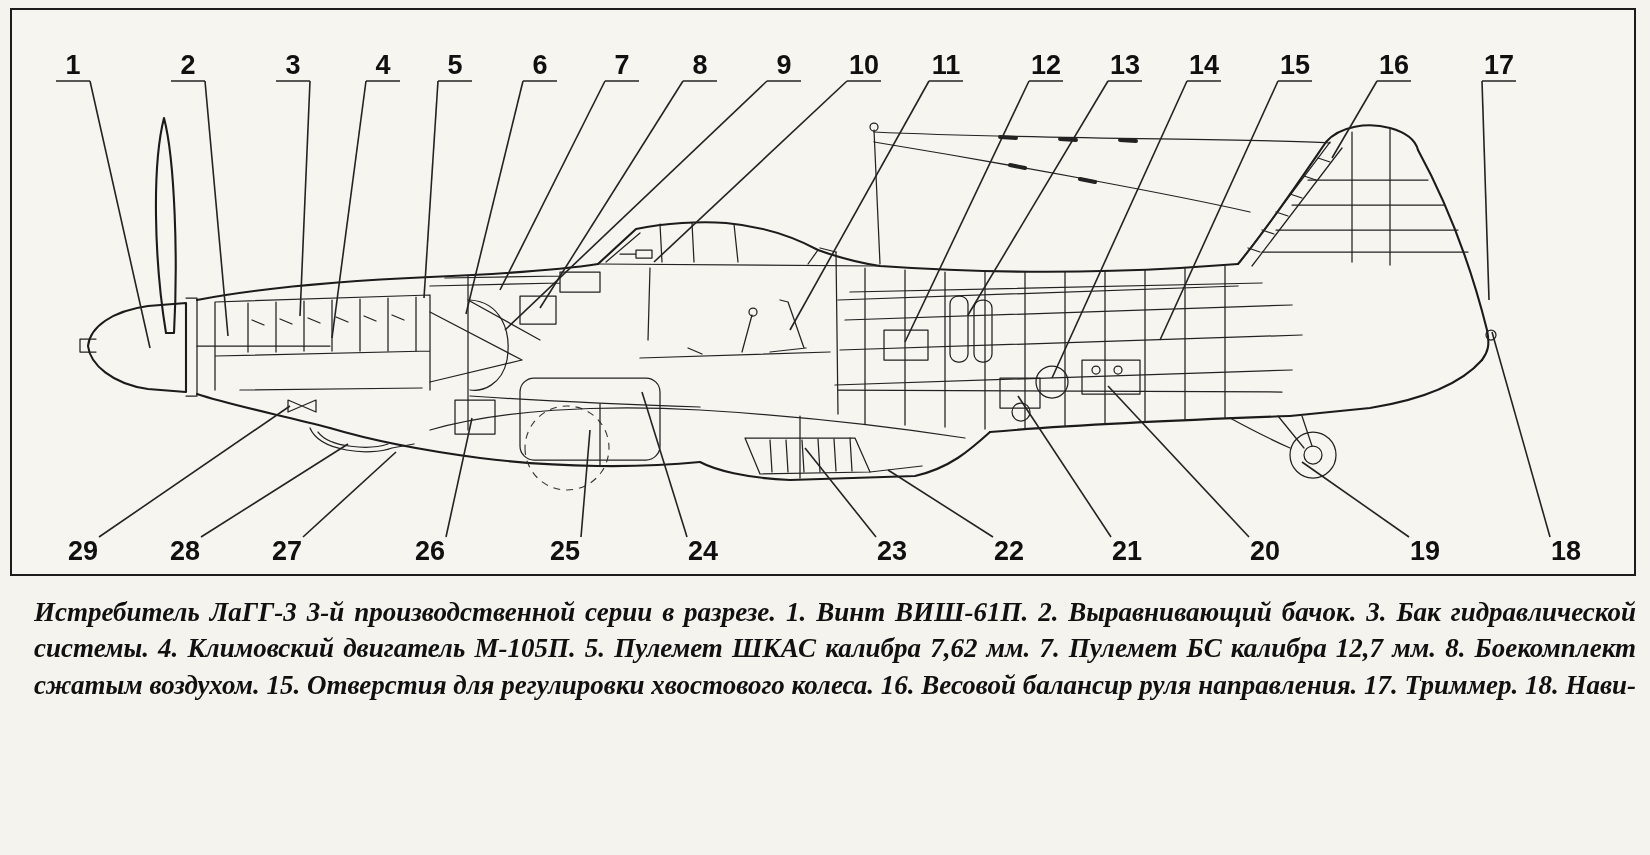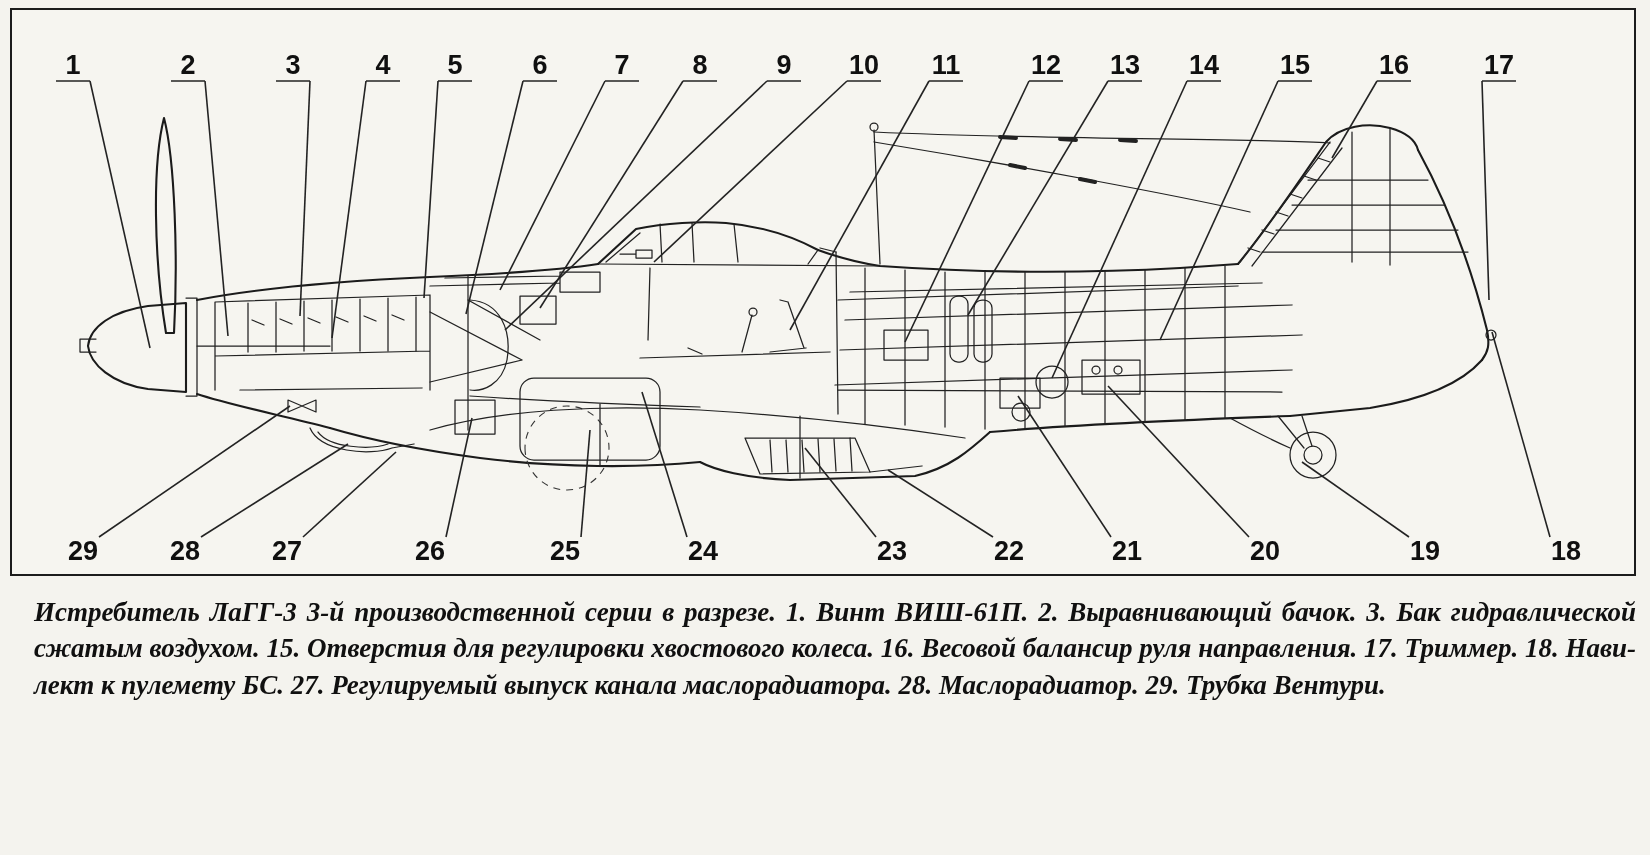--- a/index.html
+++ b/index.html
@@ -197,15 +197,15 @@
       <text x="1265" y="560" class="num">20</text>
       <line x1="1409" y1="537" x2="1302" y2="462" class="lead"></line>
       <text x="1425" y="560" class="num">19</text>
       <line x1="1550" y1="537" x2="1492" y2="332" class="lead"></line>
       <text x="1566" y="560" class="num">18</text>
     </g>
 </svg>
 
 <div class="caption">
   <div class="cap-line">Истребитель ЛаГГ-3 3-й производственной серии в разрезе. 1. Винт ВИШ-61П. 2. Выравнивающий бачок. 3. Бак гидравлической</div>
+  <div class="cap-line">системы. 4. Климовский двигатель М-105П. 5. Пулемет ШКАС калибра 7,62 мм. 7. Пулемет БС калибра 12,7 мм. 8. Боекомплект</div>
   <div class="cap-line">сжатым воздухом. 15. Отверстия для регулировки хвостового колеса. 16. Весовой балансир руля направления. 17. Триммер. 18. Нави-</div>
-  <div class="cap-line last">лект к пулемету БС. 27. Регулируемый выпуск канала маслорадиатора. 28. Маслорадиатор. 29. Трубка Вентури.</div>
 </div>
 
 </body></html>

